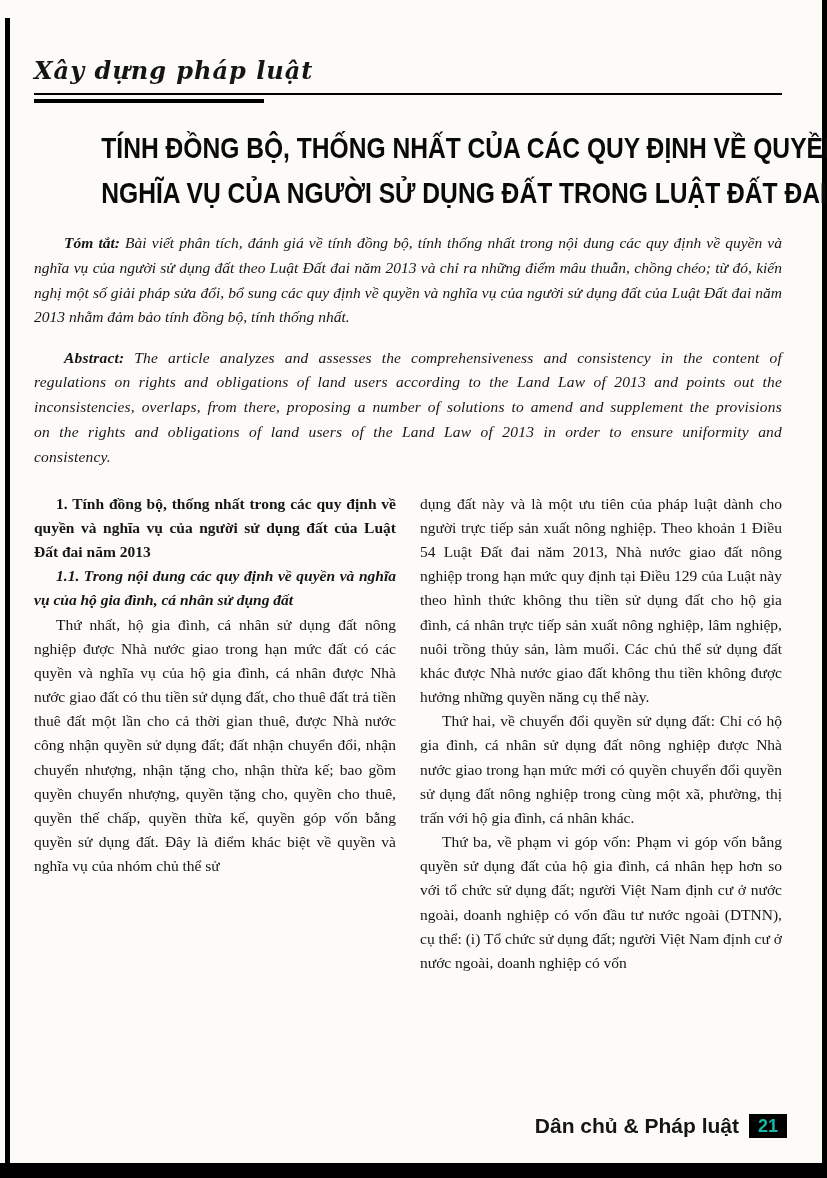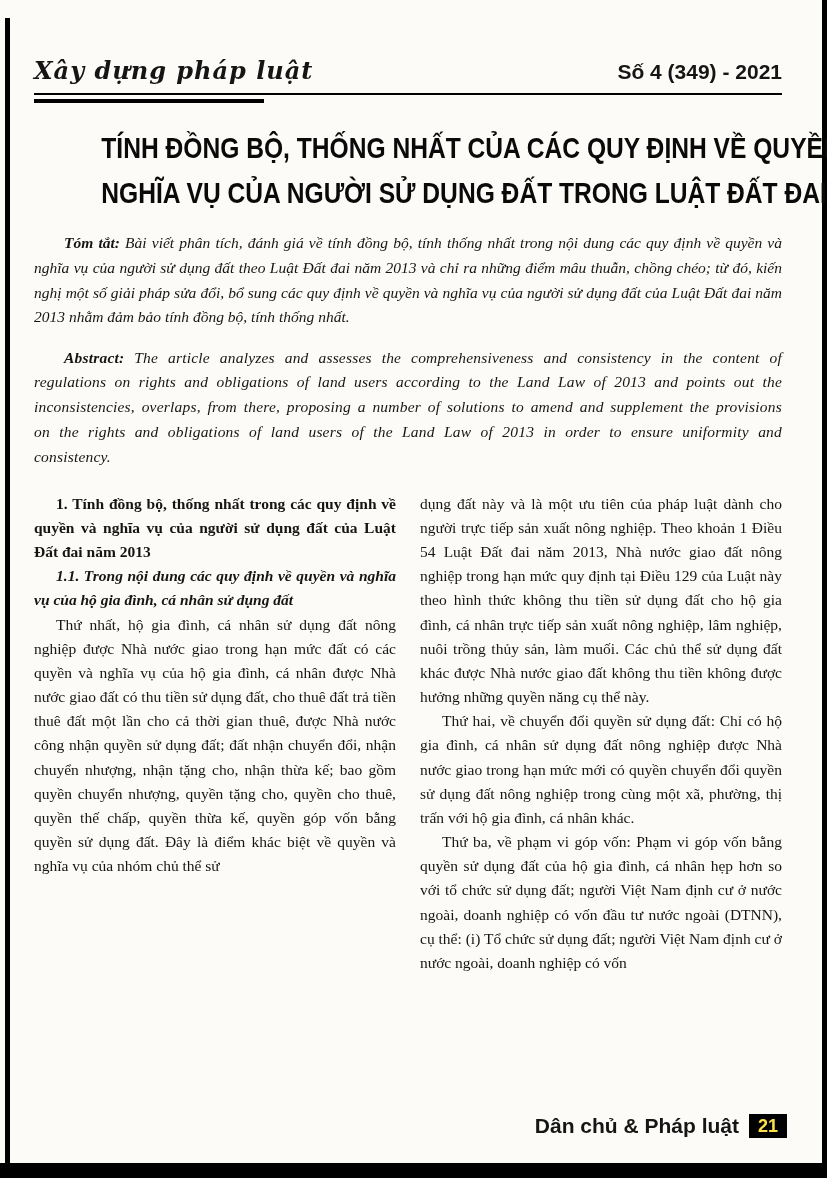--- a/index.html
+++ b/index.html
@@ -56,36 +56,35 @@
   .col p.cont{text-indent:0;}
   .col p.heading{font-weight:bold;}
   .col p.subheading{font-weight:bold;font-style:italic;}
   .lead{}
 
   
   .footnotes{position:absolute;left:34px;bottom:28px;font-style:italic;font-size:15px;line-height:1.55;}
   .footnote-rule{width:205px;border-top:2px solid #000;margin-bottom:5px;}
   .journal-footer{position:absolute;right:48px;bottom:40px;display:flex;align-items:flex-end;
     font-family:"Liberation Sans","DejaVu Sans",sans-serif;font-weight:bold;font-size:21px;}
-  .page-badge{display:inline-block;background:#000;color:#fde047;font-size:18px;
+  .page-badge{display:inline-block;background:#000;color:#14b8a6;font-size:18px;
     padding:3px 9px;margin-left:10px;line-height:1;}
 </style>
 </head>
 <body>
 
 <div class="page">
   <div class="edge-left"></div>
   <div class="edge-right"></div>
   <div class="edge-bottom"></div>
 
   <div class="content">
 
     <div class="hdr">
       <span class="journal-name">Xây dựng pháp luật</span>
-      <span class="issue-number">Số 4 (349) - 2021</span>
     </div>
     <div class="hdr-rule"></div>
     <div class="hdr-rule-accent"></div>
 
     <div class="title">
       <span class="tline">TÍNH ĐỒNG BỘ, THỐNG NHẤT CỦA CÁC QUY ĐỊNH VỀ QUYỀN VÀ</span>
       <span class="tline"><span>NGHĨA VỤ CỦA NGƯỜI SỬ DỤNG ĐẤT TRONG LUẬT ĐẤT ĐAI</span><sup>1</sup></span>
     </div>
 
 

